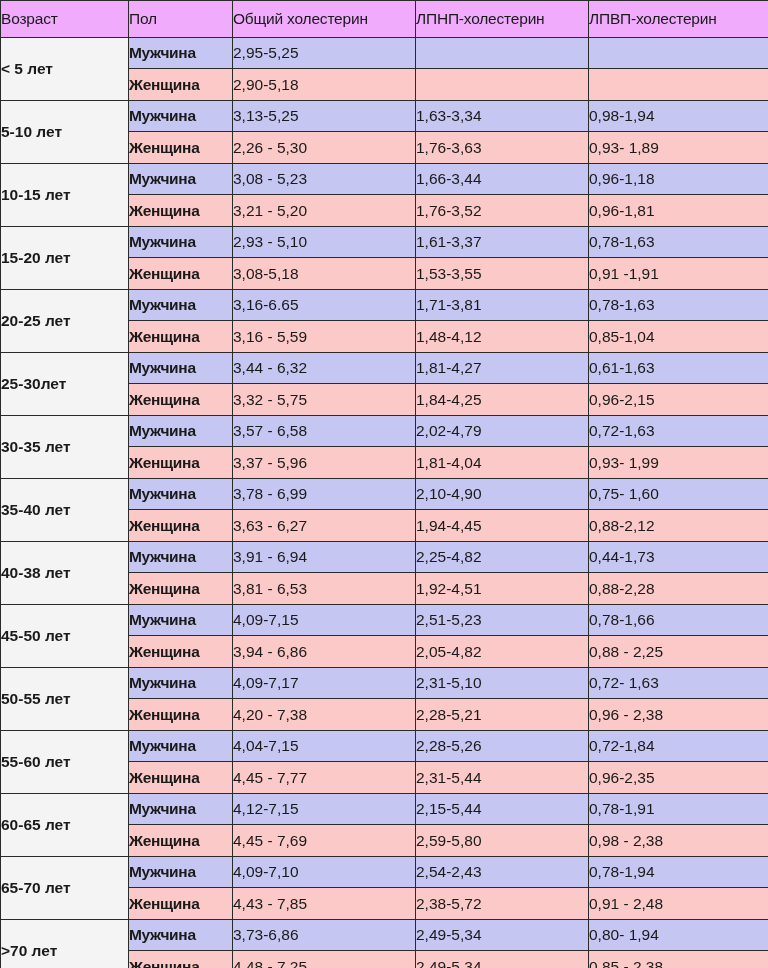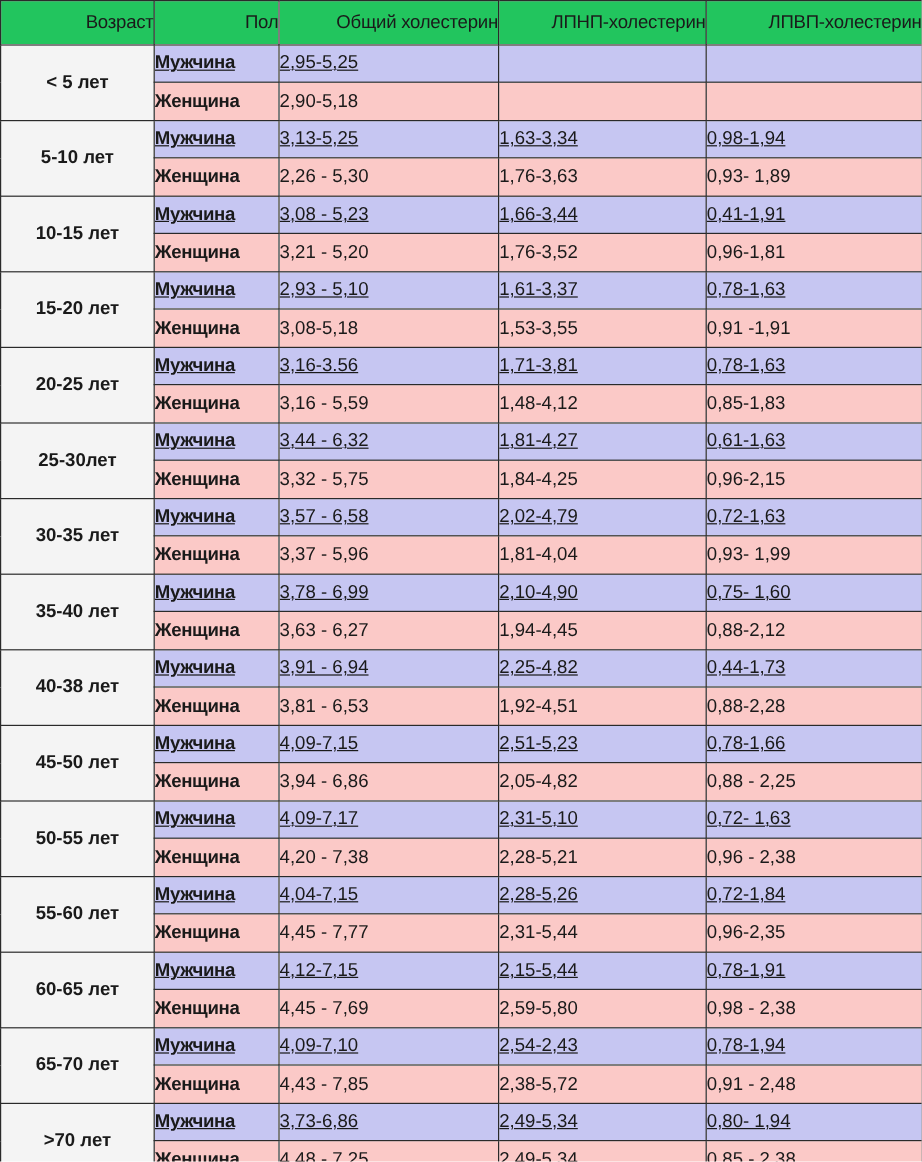--- a/index.html
+++ b/index.html
@@ -31,33 +31,32 @@
     padding: 0;
     font-size: 15.5px;
     color: #1a1a1a;
     line-height: 1.1;
     white-space: nowrap;
     overflow: hidden;
   }
 
   
   thead th {
-    background: #22c55e;
-    text-align: right;
+    background: #f0abfc;
+    text-align: left;
     font-weight: normal;
     height: 36px;
     border-bottom: 2px solid #1a1a1a;
     font-size: 15.5px;
     letter-spacing: -0.2px;
   }
 
   
   td.age-cell {
     background: #f4f4f4;
-    text-align: center;
     font-weight: bold;
     font-size: 15.5px;
     border-top: 2px solid #1a1a1a;
     border-bottom: 2px solid #1a1a1a;
   }
 
   
   td.sex-cell {
     font-weight: bold;
     font-size: 15.5px;
@@ -66,21 +65,21 @@
   }
 
   
   td.val-cell {
     padding-left: 10px;
     text-align: left;
     font-size: 16px;
   }
 
   tr.male td.sex-cell,
-  tr.male td.val-cell { background: #c6c6f2; text-decoration: underline; }
+  tr.male td.val-cell { background: #c6c6f2; }
 
   tr.female td.sex-cell,
   tr.female td.val-cell { background: #fbc9c7; }
 
   tr.male   { height: 31px; }
   tr.female { height: 32px; }
 
   
   tr.female td { border-bottom: 2px solid #1a1a1a; }
   tr.male td   { border-top: 2px solid #1a1a1a; }
@@ -132,21 +131,21 @@
         <td class="sex-cell">Женщина</td>
         <td class="val-cell">2,26 - 5,30</td>
         <td class="val-cell">1,76-3,63</td>
         <td class="val-cell">0,93- 1,89</td>
       </tr>
       <tr class="male">
         <td class="age-cell" rowspan="2">10-15 лет</td>
         <td class="sex-cell">Мужчина</td>
         <td class="val-cell">3,08 - 5,23</td>
         <td class="val-cell">1,66-3,44</td>
-        <td class="val-cell">0,41-1,91</td>
+        <td class="val-cell">0,96-1,18</td>
       </tr>
       <tr class="female">
         <td class="sex-cell">Женщина</td>
         <td class="val-cell">3,21 - 5,20</td>
         <td class="val-cell">1,76-3,52</td>
         <td class="val-cell">0,96-1,81</td>
       </tr>
       <tr class="male">
         <td class="age-cell" rowspan="2">15-20 лет</td>
         <td class="sex-cell">Мужчина</td>
@@ -156,29 +155,29 @@
       </tr>
       <tr class="female">
         <td class="sex-cell">Женщина</td>
         <td class="val-cell">3,08-5,18</td>
         <td class="val-cell">1,53-3,55</td>
         <td class="val-cell">0,91 -1,91</td>
       </tr>
       <tr class="male">
         <td class="age-cell" rowspan="2">20-25 лет</td>
         <td class="sex-cell">Мужчина</td>
-        <td class="val-cell">3,16-3.56</td>
+        <td class="val-cell">3,16-6.65</td>
         <td class="val-cell">1,71-3,81</td>
         <td class="val-cell">0,78-1,63</td>
       </tr>
       <tr class="female">
         <td class="sex-cell">Женщина</td>
         <td class="val-cell">3,16 - 5,59</td>
         <td class="val-cell">1,48-4,12</td>
-        <td class="val-cell">0,85-1,83</td>
+        <td class="val-cell">0,85-1,04</td>
       </tr>
       <tr class="male">
         <td class="age-cell" rowspan="2">25-30лет</td>
         <td class="sex-cell">Мужчина</td>
         <td class="val-cell">3,44 - 6,32</td>
         <td class="val-cell">1,81-4,27</td>
         <td class="val-cell">0,61-1,63</td>
       </tr>
       <tr class="female">
         <td class="sex-cell">Женщина</td>

